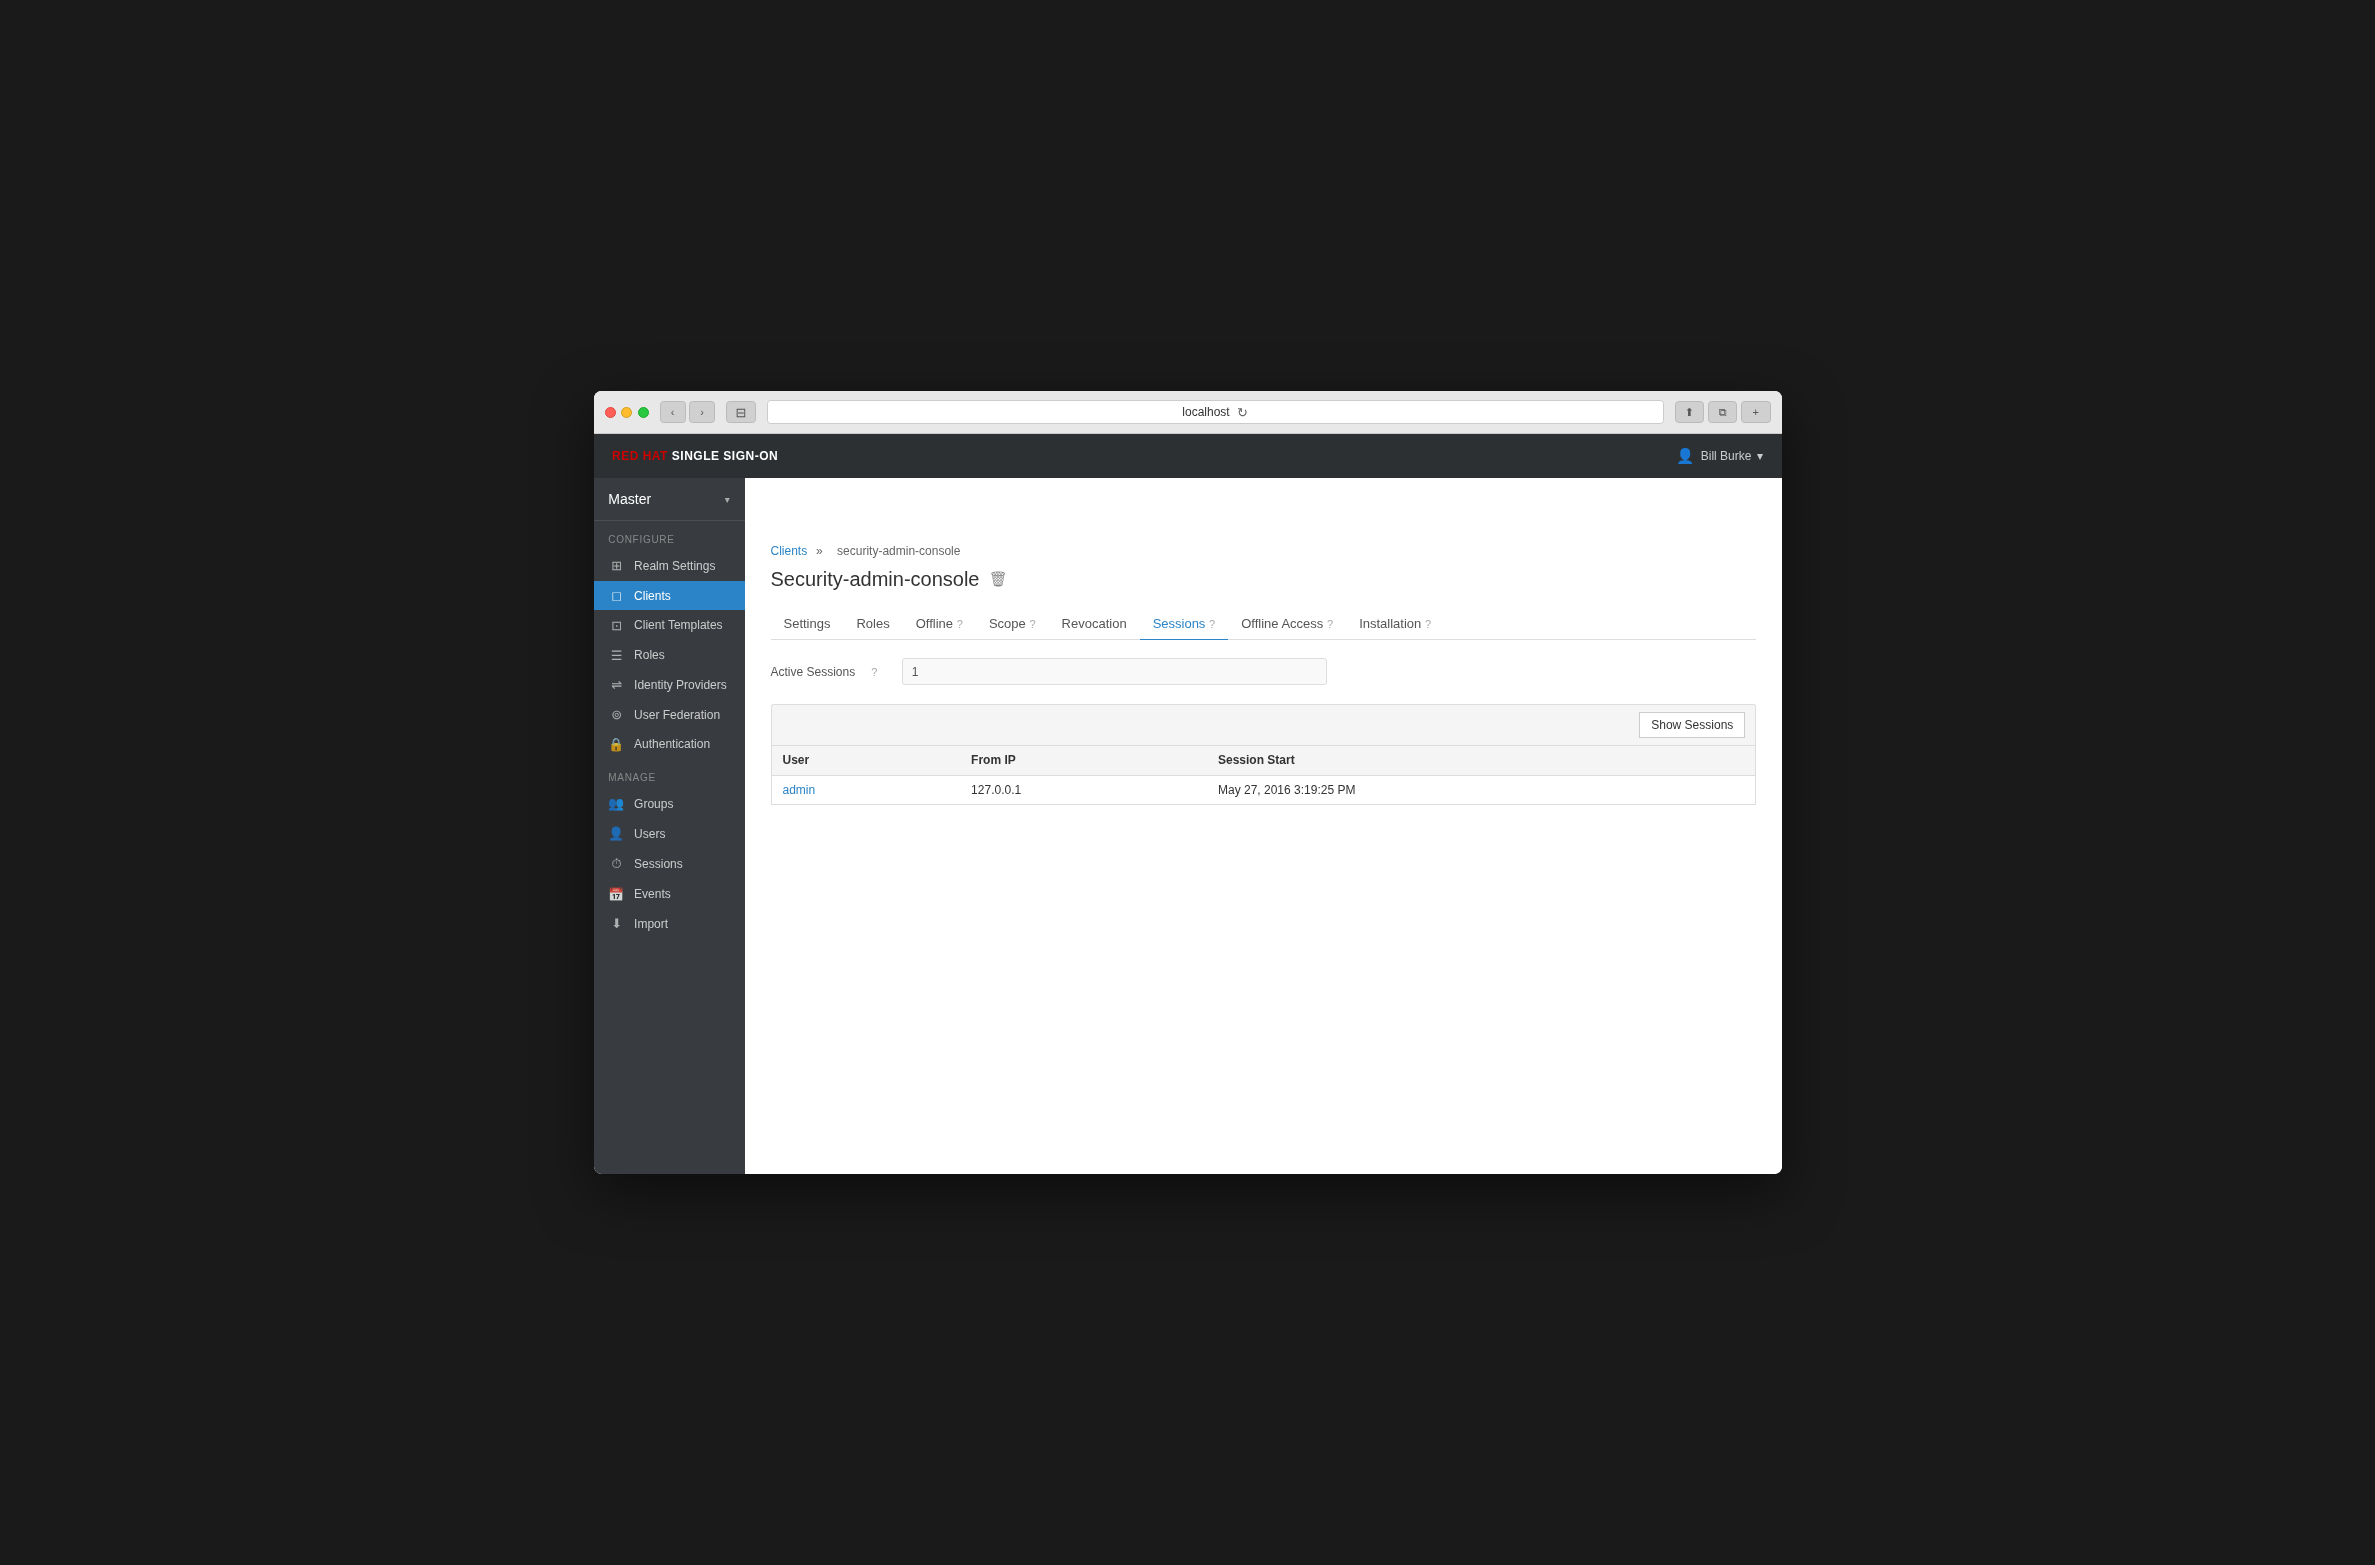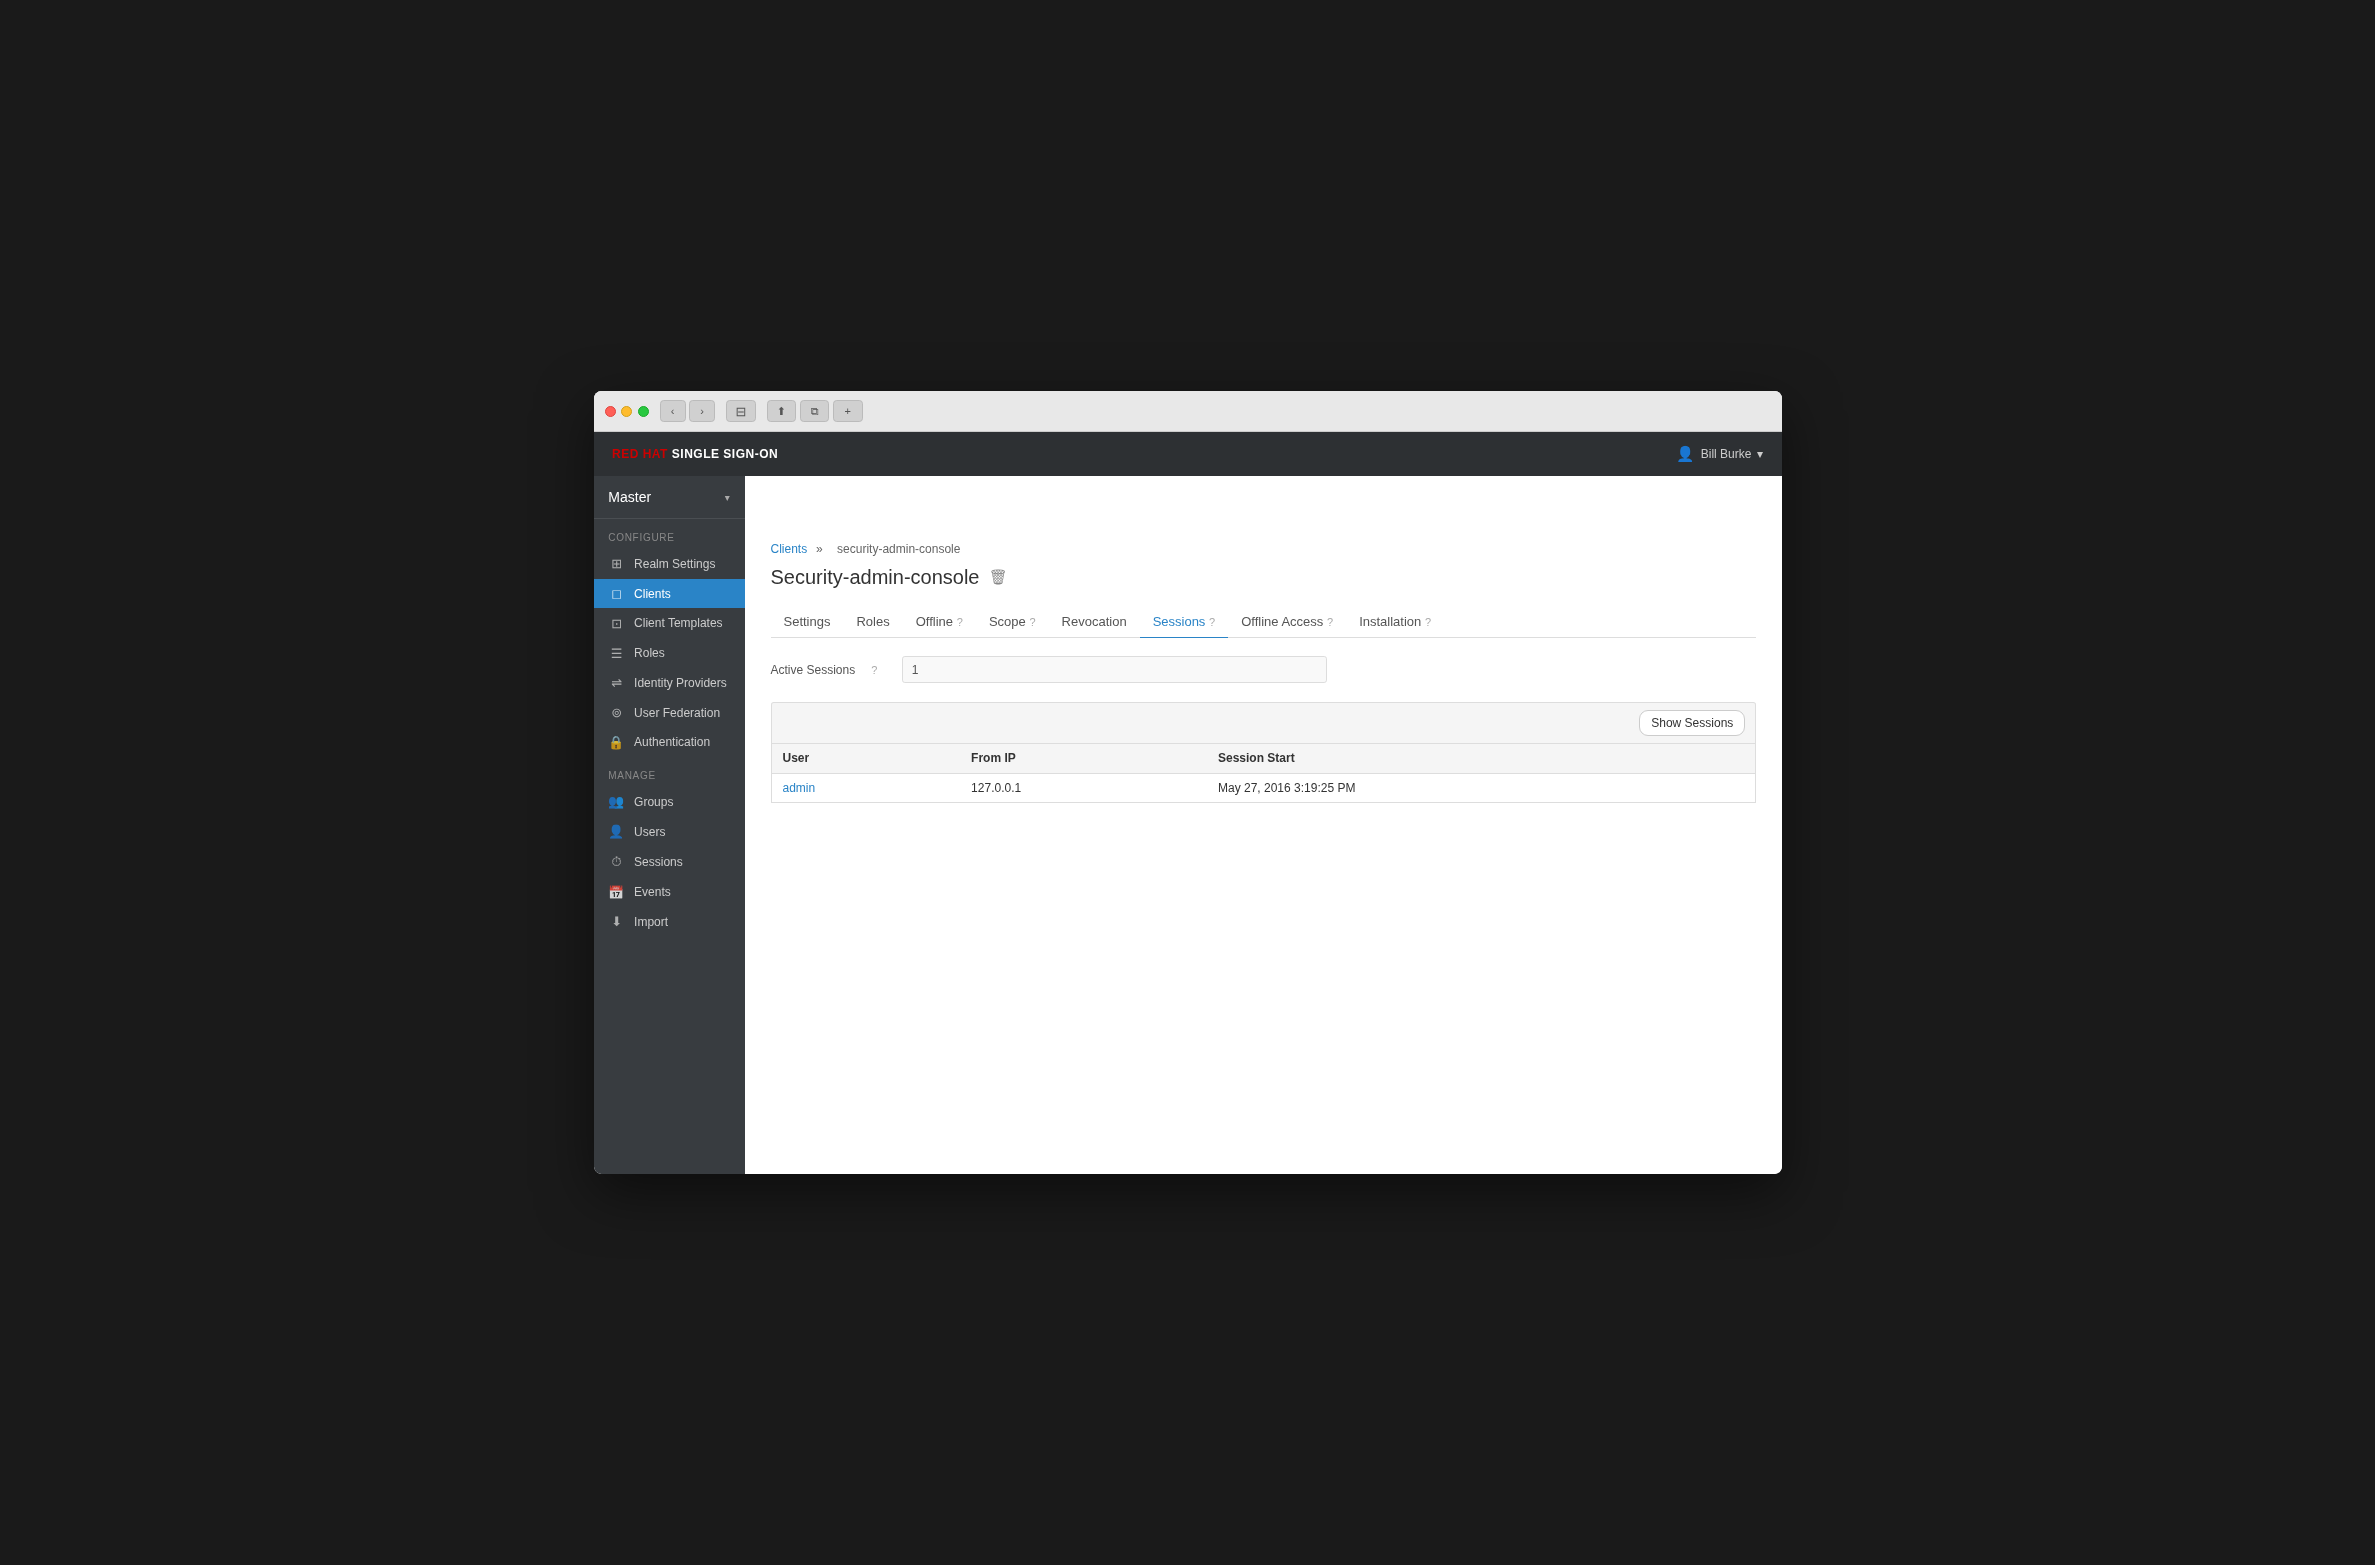--- a/index.html
+++ b/index.html
@@ -285,21 +285,21 @@
       justify-content: flex-end;
       background: #f5f5f5;
       border: 0.9px solid #ddd;
       border-bottom: none;
       padding: 7.4px 9.2px;
       border-radius: 2.8px 2.8px 0 0;
     }
     .show-sessions-btn {
       background: #fff;
       border: 0.9px solid #ccc;
-      border-radius: 9px;
+      border-radius: 0;
       padding: 4.6px 11px;
       font-size: 12px;
       color: #333;
       cursor: pointer;
     }
 
     
     .data-table {
       width: 100%;
       border-collapse: collapse;
@@ -334,20 +334,24 @@
     <div class="traffic-lights">
       <div class="tl tl-red"></div>
       <div class="tl tl-yellow"></div>
       <div class="tl tl-green"></div>
     </div>
     <div class="nav-buttons">
       <div class="nav-btn">‹</div>
       <div class="nav-btn">›</div>
     </div>
     <div class="sidebar-toggle">⊟</div>
+    <div class="address-bar">
+      <span>localhost</span>
+      <span class="refresh-icon">↻</span>
+    </div>
     <div class="browser-actions">
       <div class="browser-action-btn">⬆</div>
       <div class="browser-action-btn">⧉</div>
       <div class="browser-action-btn">+</div>
     </div>
   </div>
 
   <div class="app-container">
 
     <div class="top-nav">

